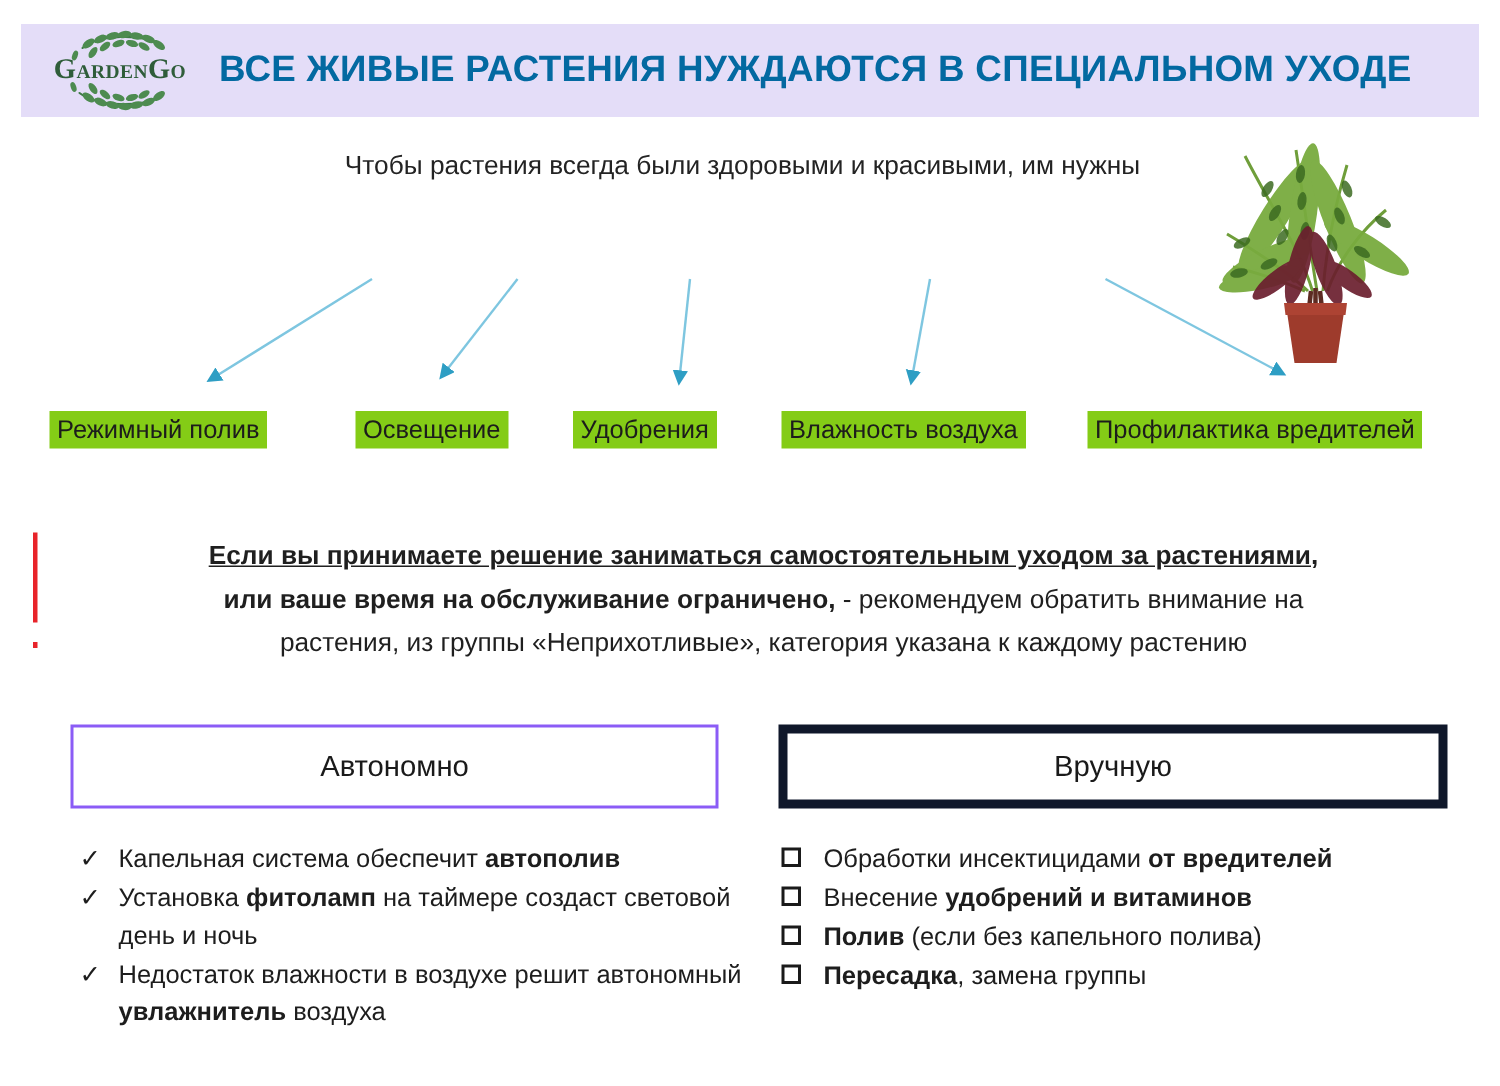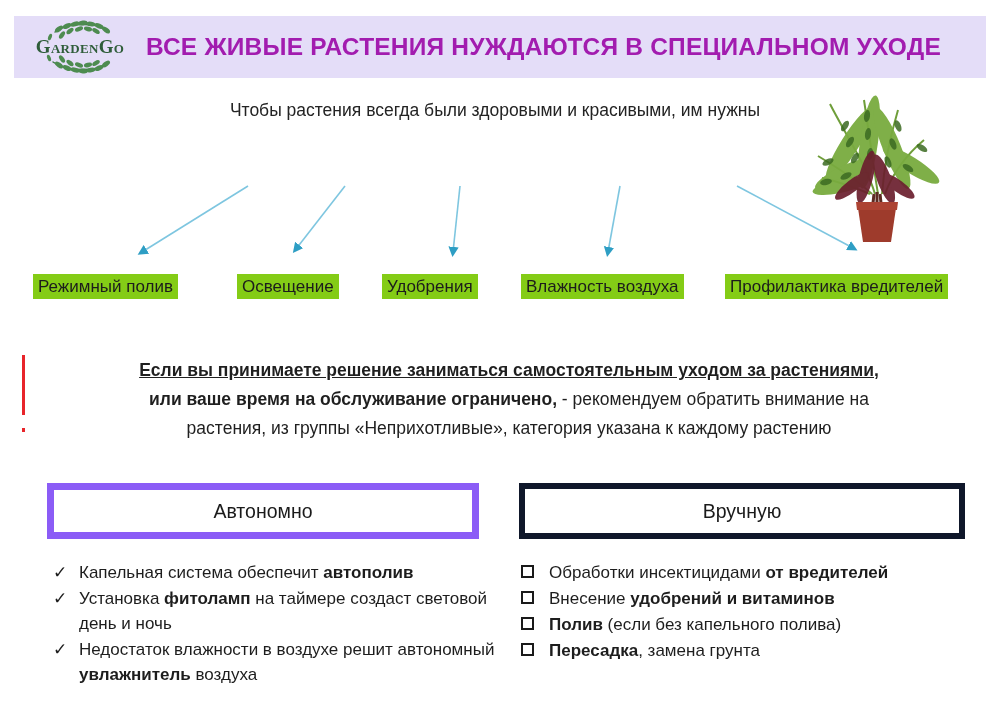--- a/index.html
+++ b/index.html
@@ -47,21 +47,21 @@
     color: #2f5d3a;
     white-space: nowrap;
   }
   #header-title {
     flex: 1 1 auto;
     text-align: center;
     font-family: "Liberation Sans", sans-serif;
     font-weight: bold;
     font-size: 24.5px;
     letter-spacing: 0.2px;
-    color: #a21caf;
+    color: #0369a1;
     padding-right: 60px;
     white-space: nowrap;
   }
 
   
   #intro {
     position: absolute;
     left: 150px;
     top: 97px;
     width: 690px;
@@ -142,21 +142,21 @@
     display: flex;
     align-items: center;
     justify-content: center;
     font-size: 19.5px;
     color: #1a1a1a;
     background: #ffffff;
   }
   #box-auto {
     left: 47px;
     width: 432px;
-    border: 7px solid #8b5cf6;
+    border: 2px solid #8b5cf6;
   }
   #box-manual {
     left: 519px;
     width: 446px;
     border: 6px solid #0f172a;
   }
 
   
   .list-col {
     position: absolute;
@@ -357,15 +357,15 @@
   <div class="list-item">
     <div class="bullet-box"><span></span></div>
     <div class="item-text"><span>Внесение </span><b>удобрений и витаминов</b><span></span></div>
   </div>
   <div class="list-item">
     <div class="bullet-box"><span></span></div>
     <div class="item-text"><span></span><b>Полив</b><span> (если без капельного полива)</span></div>
   </div>
   <div class="list-item">
     <div class="bullet-box"><span></span></div>
-    <div class="item-text"><span></span><b>Пересадка</b><span>, замена грунта</span></div>
+    <div class="item-text"><span></span><b>Пересадка</b><span>, замена группы</span></div>
   </div>
 </div>
 
 </body></html>

